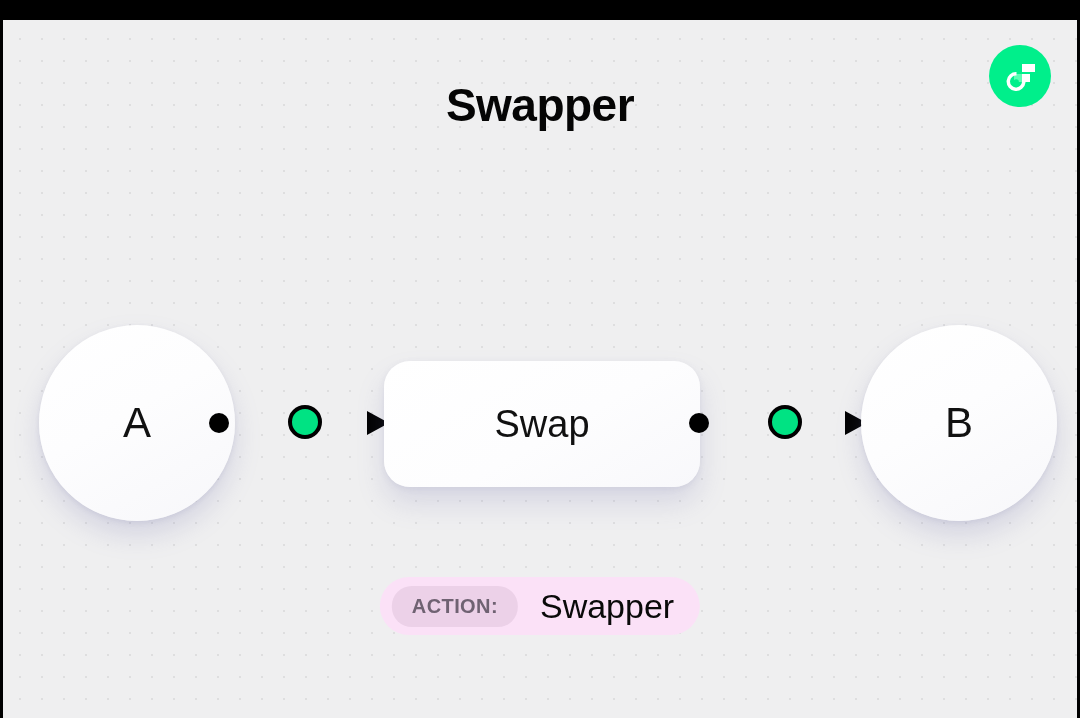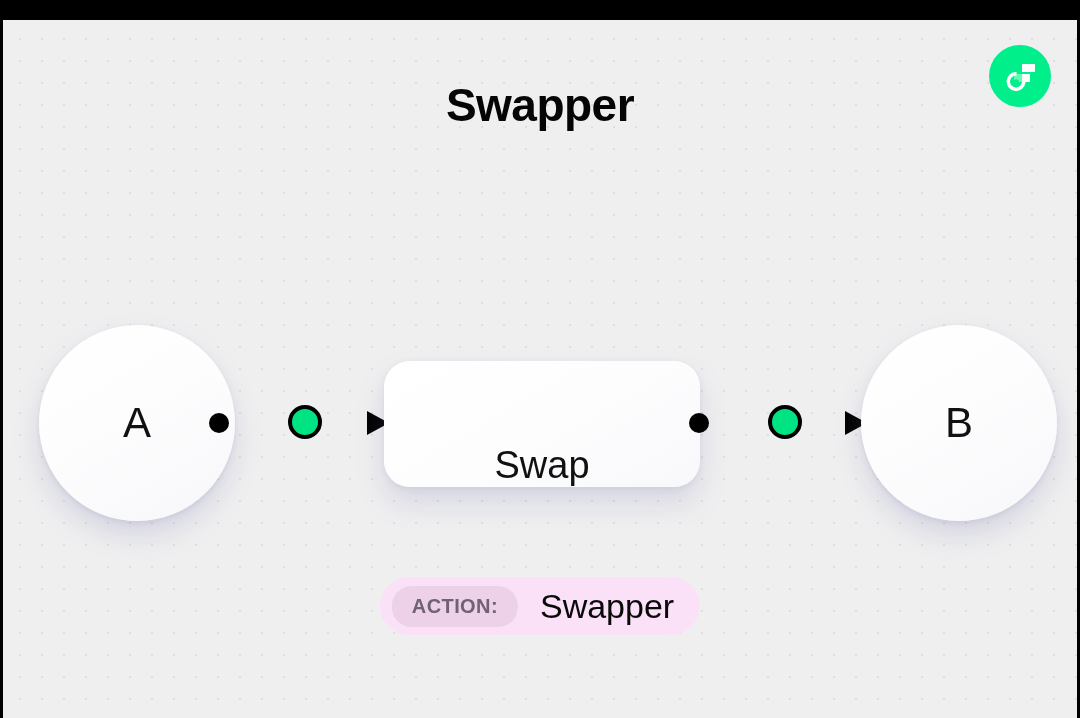--- a/index.html
+++ b/index.html
@@ -99,21 +99,21 @@
     position: absolute;
     left: 381px;
     top: 36px;
     width: 316px;
     height: 126px;
     border-radius: 26px;
     background: linear-gradient(150deg, #ffffff 0%, #fdfdfe 55%, #f8f8fb 100%);
     box-shadow: 0 16px 28px rgba(120,120,175,0.20),
                 0 2px 6px rgba(110,110,160,0.10);
     display: flex;
-    align-items: flex-end;
+    align-items: center;
     justify-content: center;
     font-size: 38px;
     font-weight: 400;
     color: #111;
   }
 
   
   .connector {
     position: absolute;
     top: 78px;

